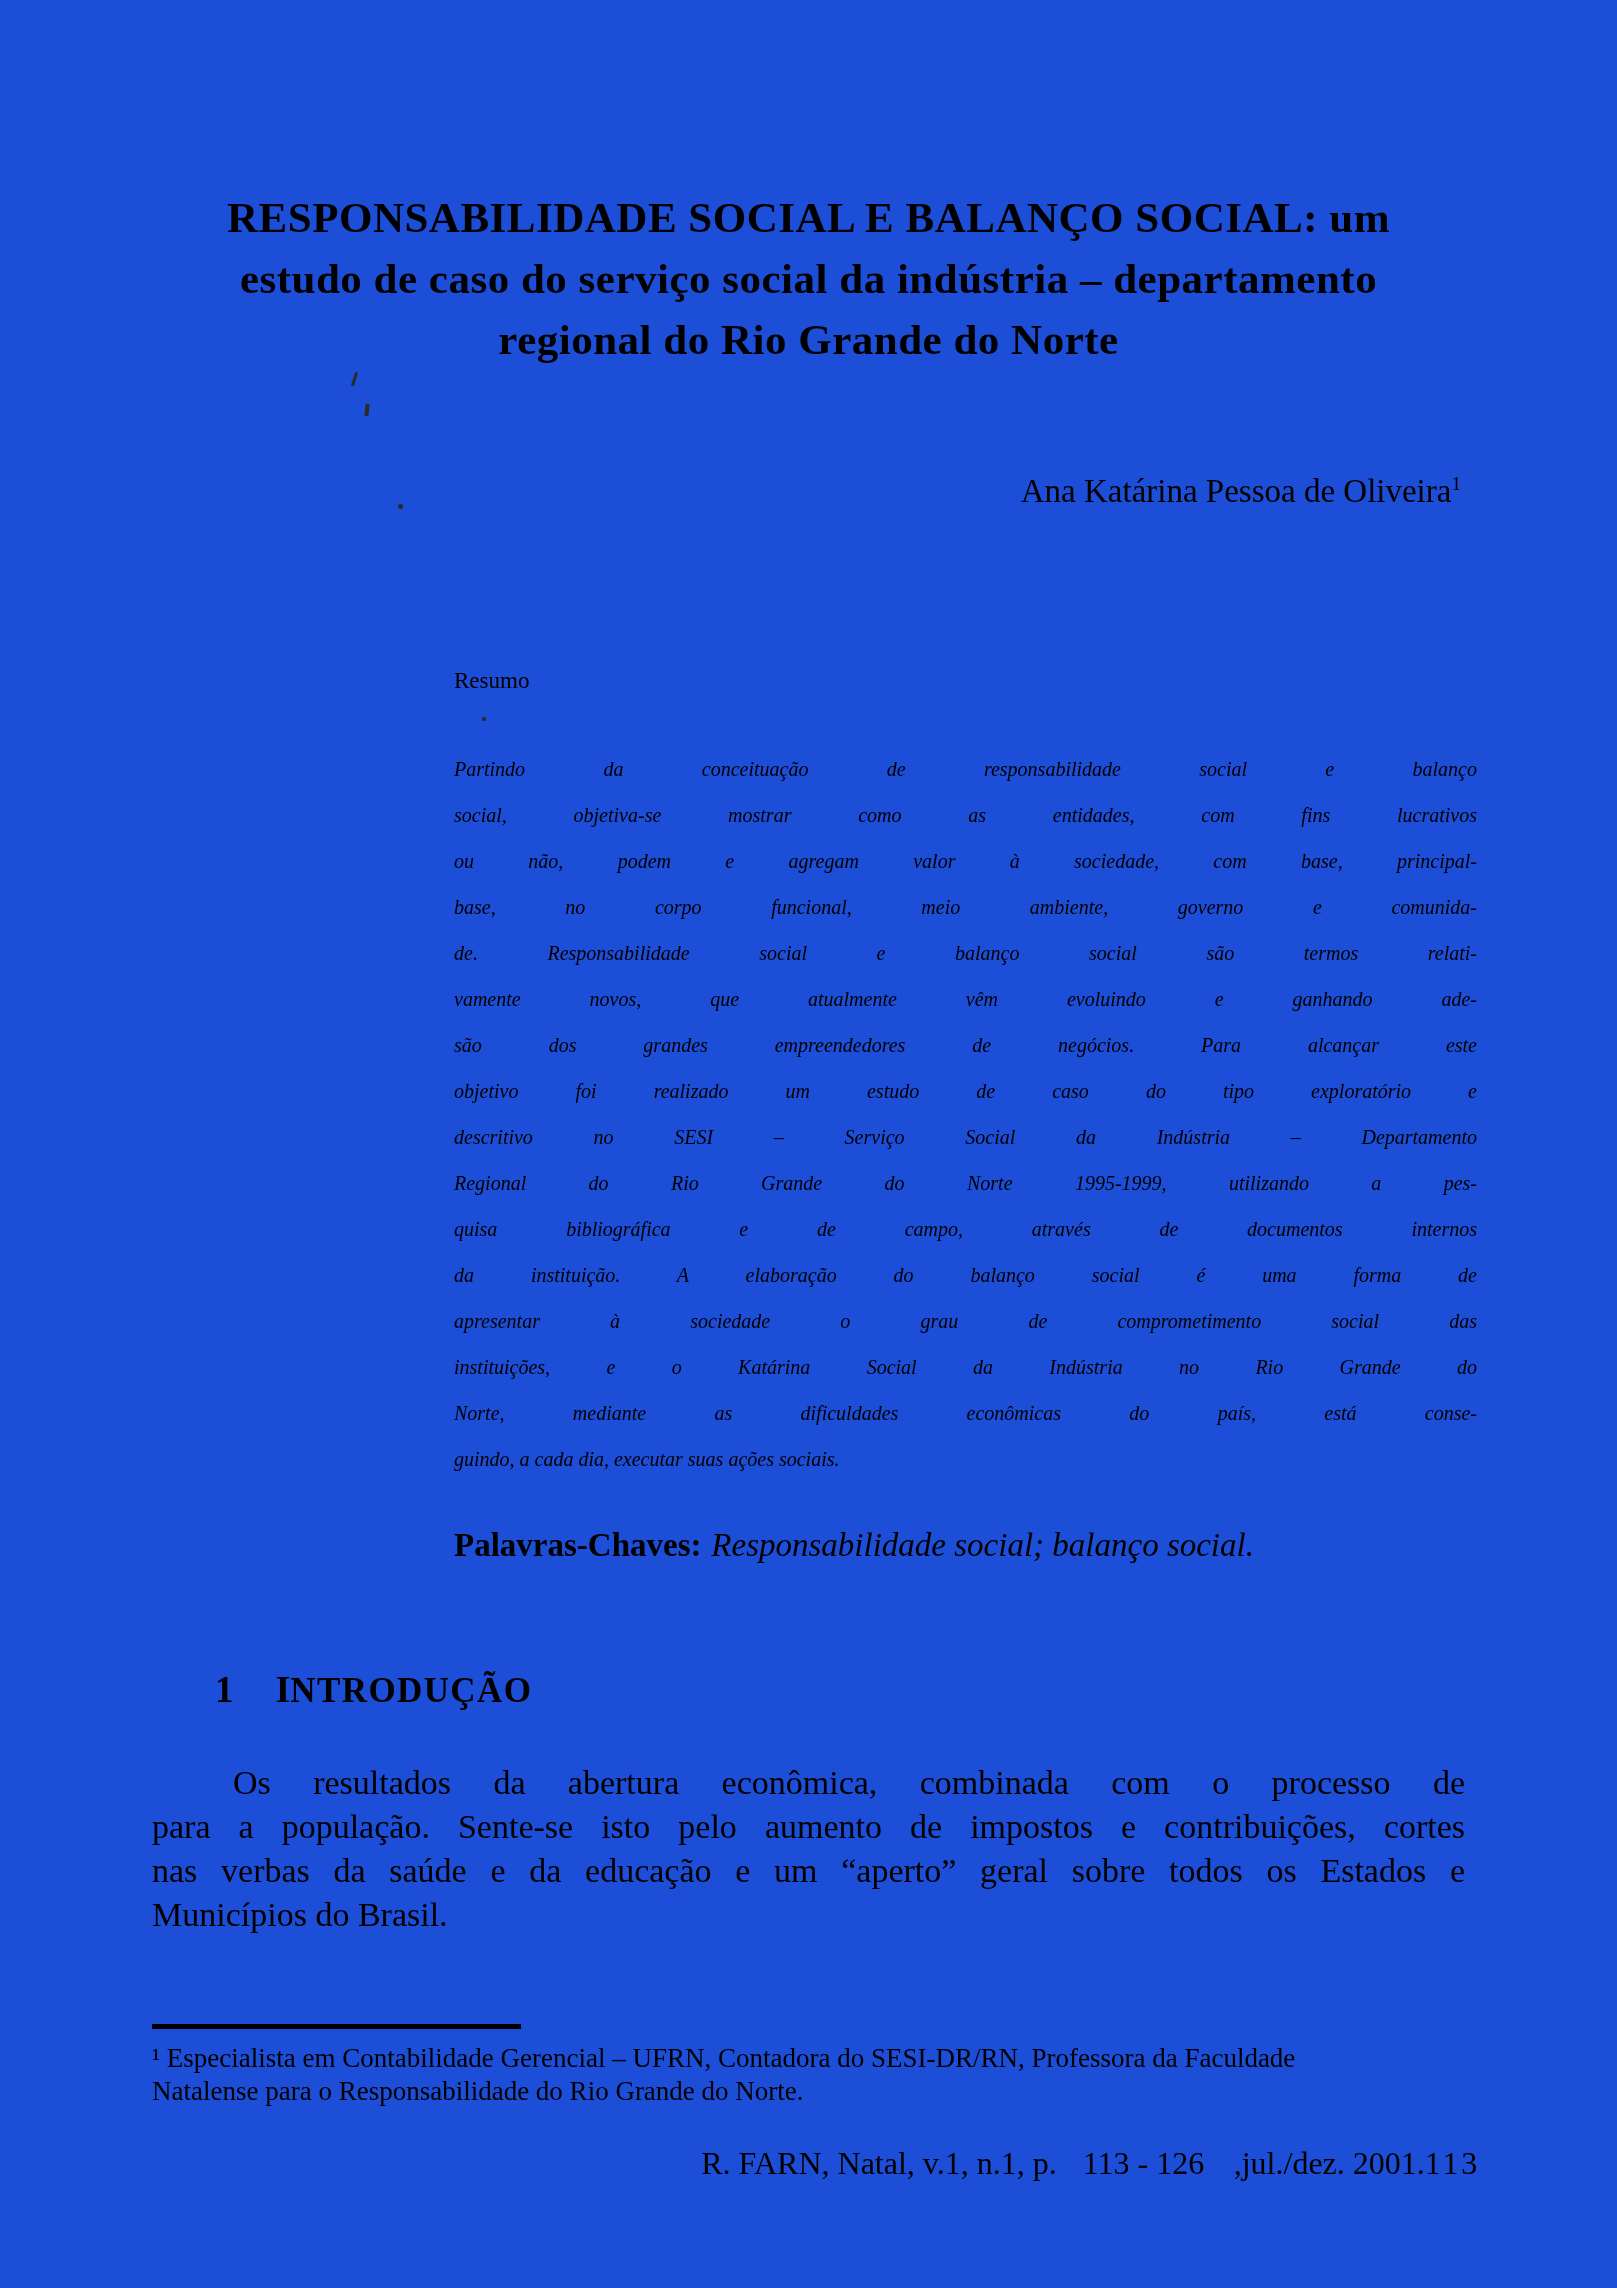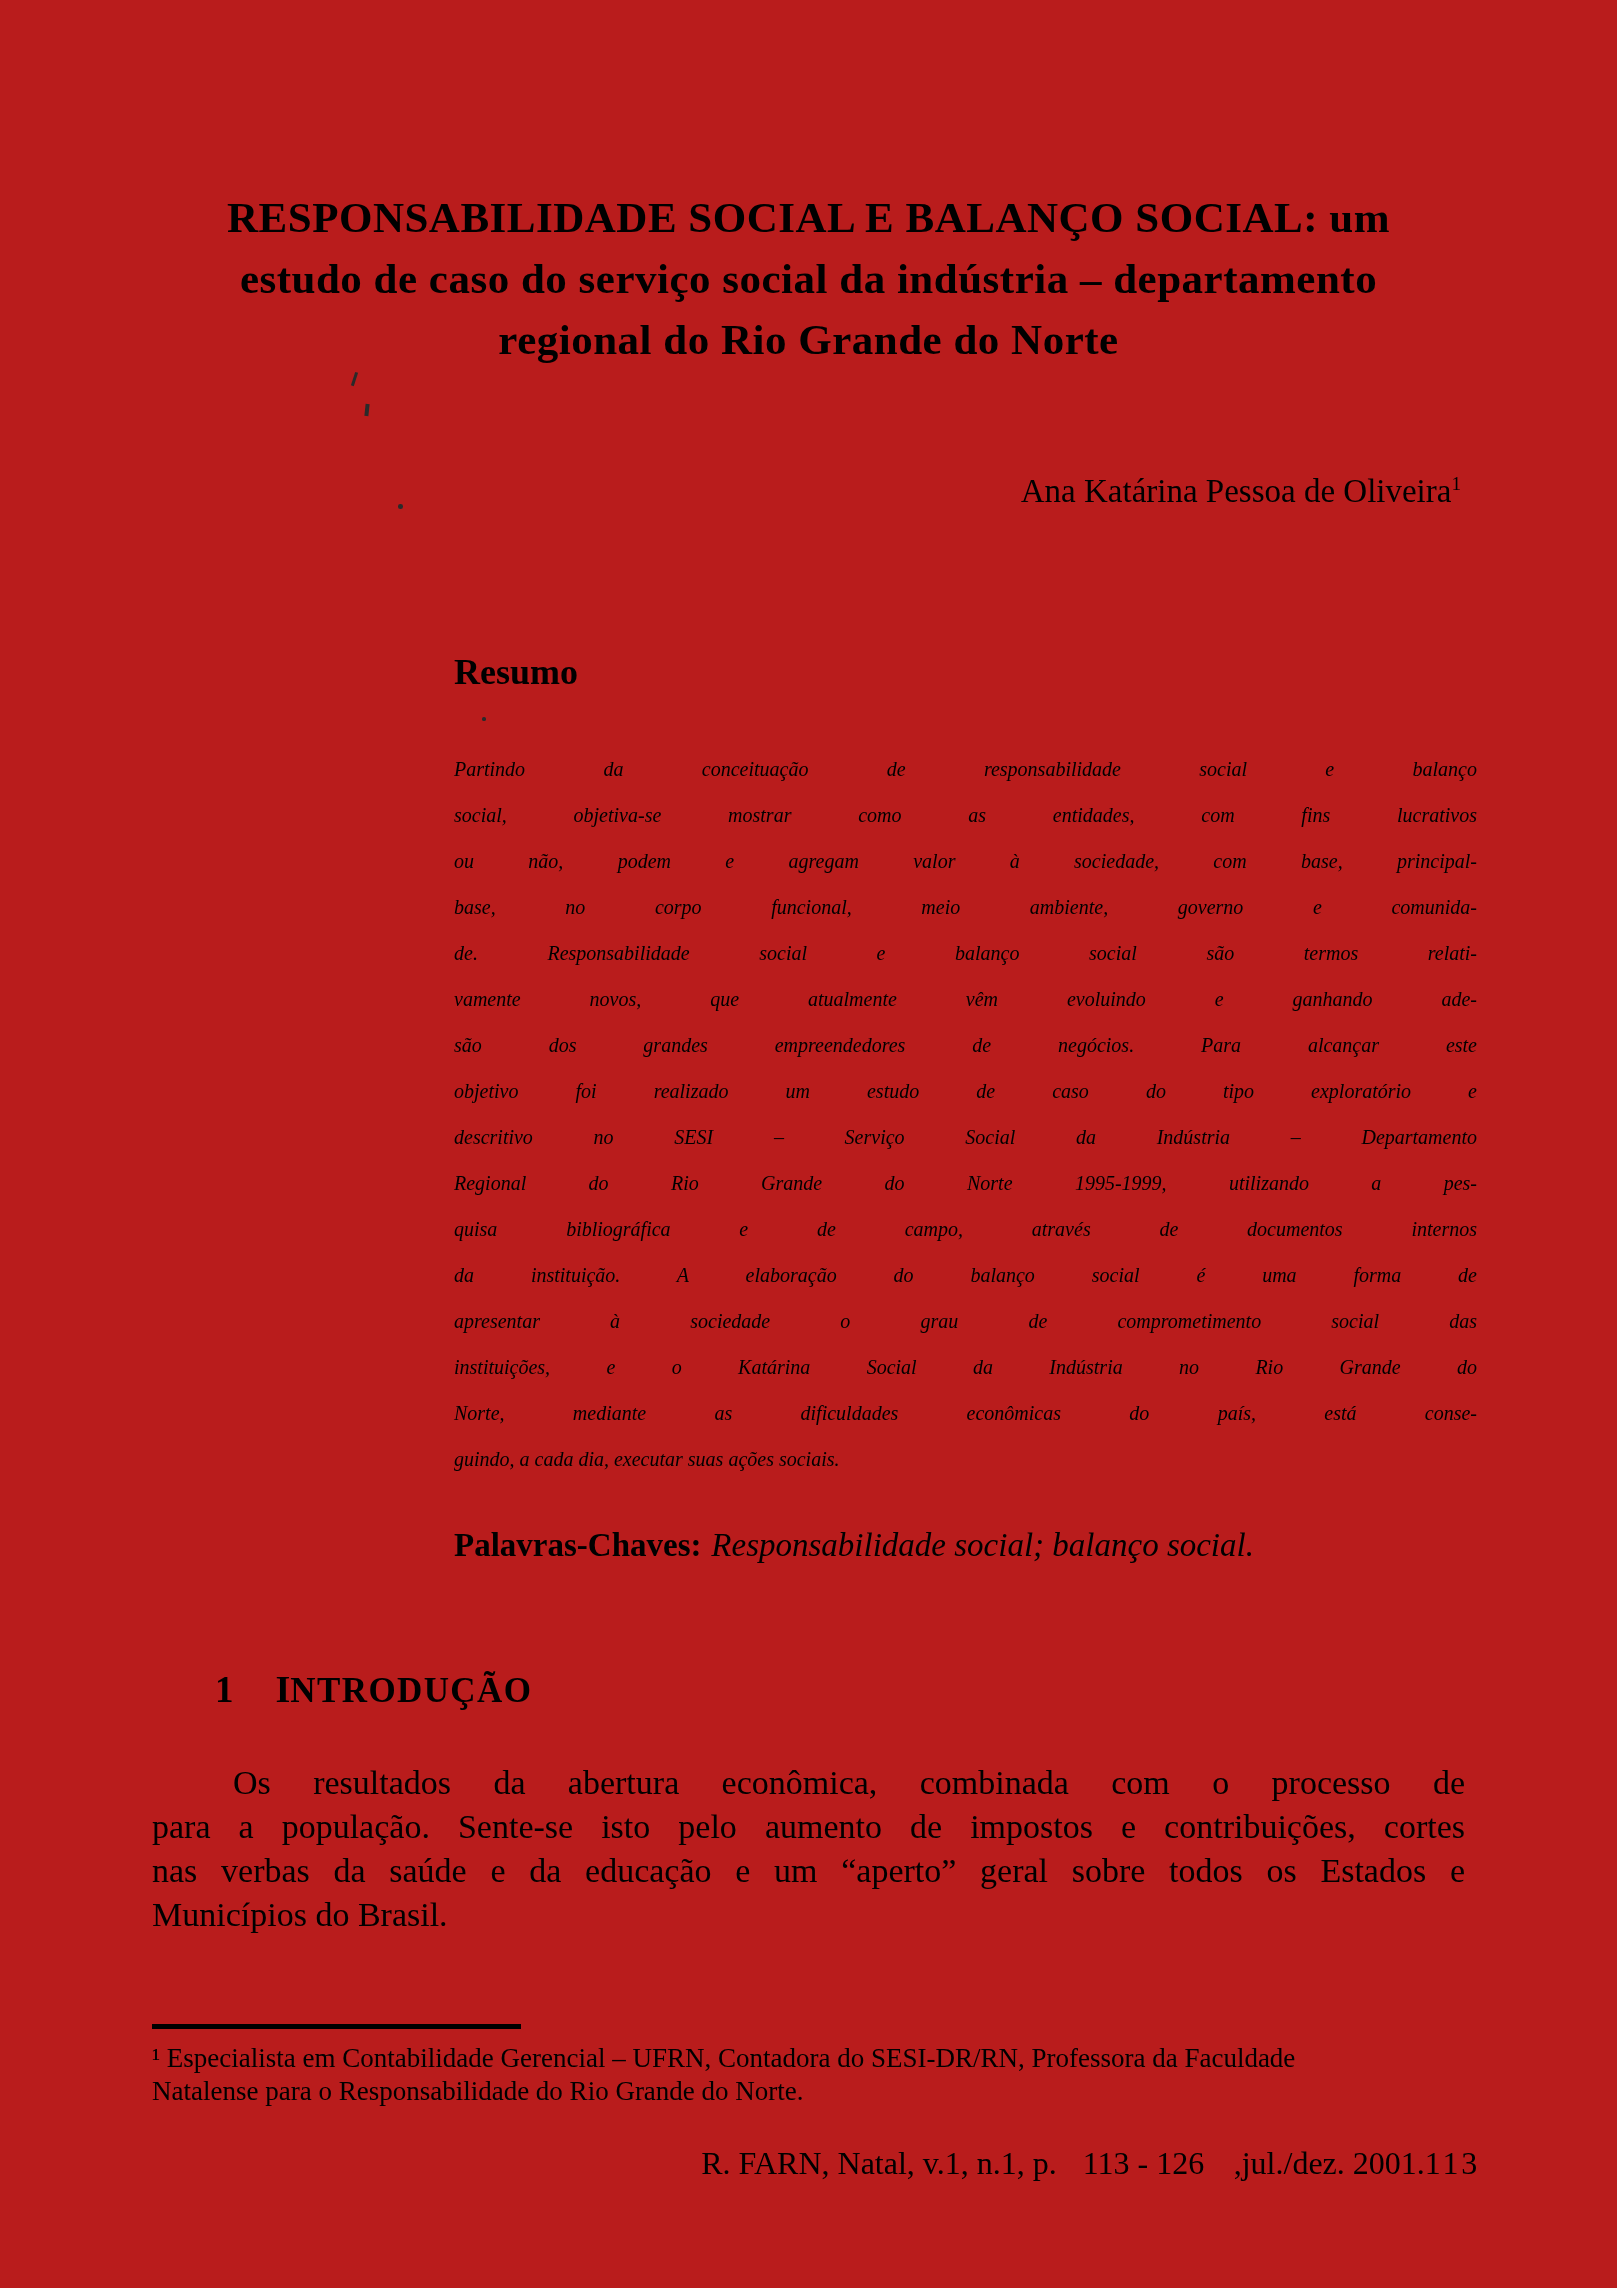--- a/index.html
+++ b/index.html
@@ -4,21 +4,21 @@
 <style>
   html, body {
     margin: 0;
     padding: 0;
     background: #ffffff;
   }
   .page {
     position: relative;
     width: 1618px;
     height: 2289px;
-    background: #b91c1c;
+    background: #1d4ed8;
     color: #000000;
     font-family: "Liberation Serif", "DejaVu Serif", serif;
     overflow: hidden;
   }
 
   
   .title {
     position: absolute;
     top: 187px;
     left: 152px;
@@ -41,24 +41,24 @@
   }
   .author sup {
     font-size: 0.58em;
     vertical-align: super;
     line-height: 0;
   }
 
   
   .resumo {
     position: absolute;
-    top: 651px;
+    top: 668px;
     left: 454px;
-    font-size: 36px;
-    font-weight: 700;
+    font-size: 23px;
+    font-weight: 400;
   }
 
   
   .abstract {
     position: absolute;
     top: 746px;
     left: 454px;
     width: 1023px;
     font-style: italic;
     font-size: 20px;

